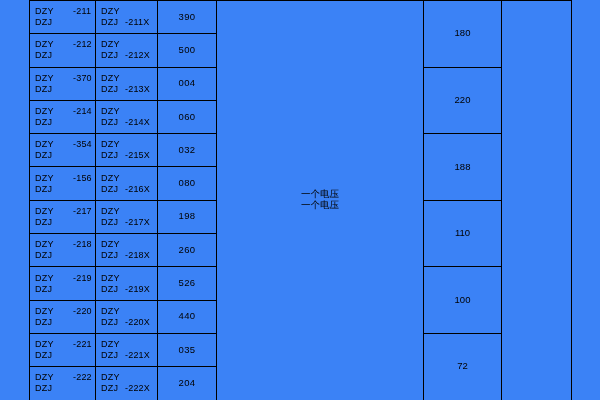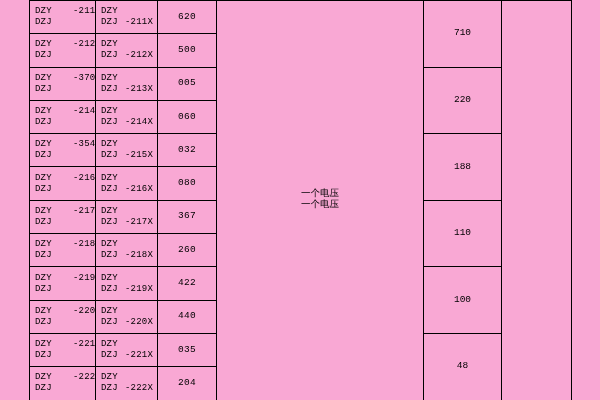--- a/index.html
+++ b/index.html
@@ -11,22 +11,21 @@
     width: 600px;
     height: 400px;
     font-family: "Liberation Sans", sans-serif;
     color: #000000;
     overflow: hidden;
   }
   .page {
     position: relative;
     width: 600px;
     height: 400px;
-    background: #f9a8d4;
-    font-family: Liberation Mono, monospace;
+    background: #3b82f6;
   }
   table.spec {
     position: absolute;
     left: 29px;
     top: 0px;
     border-collapse: collapse;
     table-layout: fixed;
     width: 542px;
   }
   table.spec td {
@@ -115,26 +114,26 @@
             <span class="mline"><span class="pfx">DZY</span><span class="sfx suffix-shift">-211</span></span>
             <span class="mline"><span class="pfx">DZJ</span></span>
           </span>
         </td>
         <td class="model-cell code-cell">
           <span class="model-inner">
             <span class="mline"><span class="pfx">DZY</span></span>
             <span class="mline"><span class="pfx">DZJ</span><span class="sfx">-211X</span></span>
           </span>
         </td>
-        <td class="num-cell">620</td>
+        <td class="num-cell">390</td>
         <td class="desc-cell" rowspan="12">
           <span class="dl">一个电压</span>
           <span class="dl">一个电压</span>
         </td>
-        <td class="volt-band" rowspan="2">710</td>
+        <td class="volt-band" rowspan="2">180</td>
         <td class="blank" rowspan="12"></td>
       </tr>
 
       <tr class="row">
         <td class="model-cell">
           <span class="model-inner">
             <span class="mline"><span class="pfx">DZY</span><span class="sfx suffix-shift">-212</span></span>
             <span class="mline"><span class="pfx">DZJ</span></span>
           </span>
         </td>
@@ -153,21 +152,21 @@
             <span class="mline"><span class="pfx">DZY</span><span class="sfx suffix-shift">-370</span></span>
             <span class="mline"><span class="pfx">DZJ</span></span>
           </span>
         </td>
         <td class="model-cell code-cell">
           <span class="model-inner">
             <span class="mline"><span class="pfx">DZY</span></span>
             <span class="mline"><span class="pfx">DZJ</span><span class="sfx">-213X</span></span>
           </span>
         </td>
-        <td class="num-cell">005</td>
+        <td class="num-cell">004</td>
         <td class="volt-band" rowspan="2">220</td>
       </tr>
 
       <tr class="row">
         <td class="model-cell">
           <span class="model-inner">
             <span class="mline"><span class="pfx">DZY</span><span class="sfx suffix-shift">-214</span></span>
             <span class="mline"><span class="pfx">DZJ</span></span>
           </span>
         </td>
@@ -193,21 +192,21 @@
             <span class="mline"><span class="pfx">DZJ</span><span class="sfx">-215X</span></span>
           </span>
         </td>
         <td class="num-cell">032</td>
         <td class="volt-band" rowspan="2">188</td>
       </tr>
 
       <tr class="row">
         <td class="model-cell">
           <span class="model-inner">
-            <span class="mline"><span class="pfx">DZY</span><span class="sfx suffix-shift">-216</span></span>
+            <span class="mline"><span class="pfx">DZY</span><span class="sfx suffix-shift">-156</span></span>
             <span class="mline"><span class="pfx">DZJ</span></span>
           </span>
         </td>
         <td class="model-cell code-cell">
           <span class="model-inner">
             <span class="mline"><span class="pfx">DZY</span></span>
             <span class="mline"><span class="pfx">DZJ</span><span class="sfx">-216X</span></span>
           </span>
         </td>
         <td class="num-cell">080</td>
@@ -219,21 +218,21 @@
             <span class="mline"><span class="pfx">DZY</span><span class="sfx suffix-shift">-217</span></span>
             <span class="mline"><span class="pfx">DZJ</span></span>
           </span>
         </td>
         <td class="model-cell code-cell">
           <span class="model-inner">
             <span class="mline"><span class="pfx">DZY</span></span>
             <span class="mline"><span class="pfx">DZJ</span><span class="sfx">-217X</span></span>
           </span>
         </td>
-        <td class="num-cell">367</td>
+        <td class="num-cell">198</td>
         <td class="volt-band" rowspan="2">110</td>
       </tr>
 
       <tr class="row">
         <td class="model-cell">
           <span class="model-inner">
             <span class="mline"><span class="pfx">DZY</span><span class="sfx suffix-shift">-218</span></span>
             <span class="mline"><span class="pfx">DZJ</span></span>
           </span>
         </td>
@@ -252,21 +251,21 @@
             <span class="mline"><span class="pfx">DZY</span><span class="sfx suffix-shift">-219</span></span>
             <span class="mline"><span class="pfx">DZJ</span></span>
           </span>
         </td>
         <td class="model-cell code-cell">
           <span class="model-inner">
             <span class="mline"><span class="pfx">DZY</span></span>
             <span class="mline"><span class="pfx">DZJ</span><span class="sfx">-219X</span></span>
           </span>
         </td>
-        <td class="num-cell">422</td>
+        <td class="num-cell">526</td>
         <td class="volt-band" rowspan="2">100</td>
       </tr>
 
       <tr class="row">
         <td class="model-cell">
           <span class="model-inner">
             <span class="mline"><span class="pfx">DZY</span><span class="sfx suffix-shift">-220</span></span>
             <span class="mline"><span class="pfx">DZJ</span></span>
           </span>
         </td>
@@ -286,21 +285,21 @@
             <span class="mline"><span class="pfx">DZJ</span></span>
           </span>
         </td>
         <td class="model-cell code-cell">
           <span class="model-inner">
             <span class="mline"><span class="pfx">DZY</span></span>
             <span class="mline"><span class="pfx">DZJ</span><span class="sfx">-221X</span></span>
           </span>
         </td>
         <td class="num-cell">035</td>
-        <td class="volt-band" rowspan="2">48</td>
+        <td class="volt-band" rowspan="2">72</td>
       </tr>
 
       <tr class="row">
         <td class="model-cell">
           <span class="model-inner">
             <span class="mline"><span class="pfx">DZY</span><span class="sfx suffix-shift">-222</span></span>
             <span class="mline"><span class="pfx">DZJ</span></span>
           </span>
         </td>
         <td class="model-cell code-cell">

